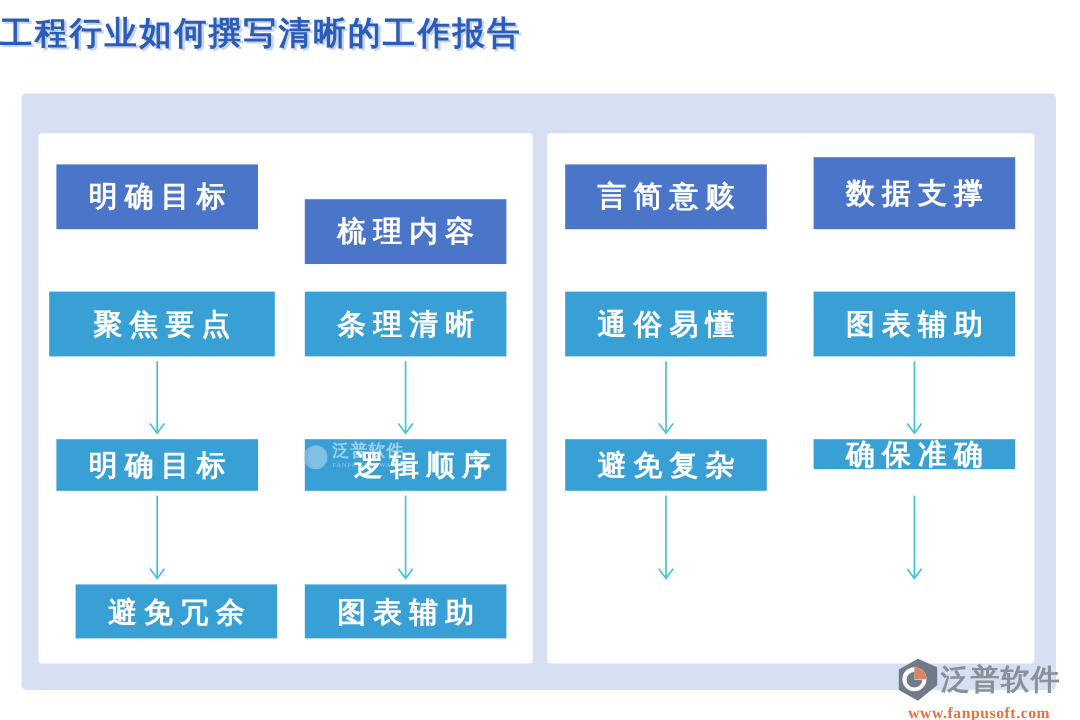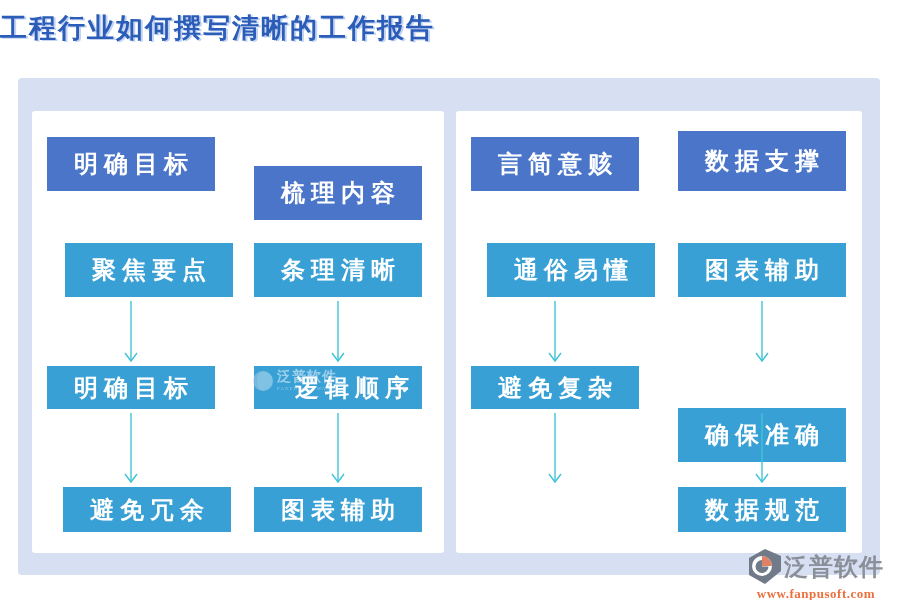--- a/index.html
+++ b/index.html
@@ -62,21 +62,21 @@
 </head>
 <body>
 
 <div class="stage" style="--title-color: #2b5cb8; --canvas-bg: #d7dff2; --panel-bg: #ffffff; --header-box: #4a75c8; --step-box: #38a0d4; --logo-text: #8a8f99; --logo-url: #ec6f3d;">
 
   <div class="page-title">工程行业如何撰写清晰的工作报告</div>
 
   <div class="canvas">
     <div class="panel left">
         <div class="flow-box header" style="left: 15px; top: 26px; width: 168px; height: 54px;">明确目标</div>
-        <div class="flow-box step" style="left: 33px; top: 132px; width: 168px; height: 54px;">聚焦要点</div>
+        <div class="flow-box step" style="left: 9px; top: 132px; width: 188px; height: 54px;">聚焦要点</div>
         <div class="flow-box step" style="left: 15px; top: 255px; width: 168px; height: 43px;">明确目标</div>
         <div class="flow-box step" style="left: 15px; top: 376px; width: 168px; height: 45px; margin-left: 16px;">避免冗余</div>
         <svg class="arrow-svg" width="16" height="61" style="left: 91px; top: 190px;">
           <line x1="8" y1="0" x2="8" y2="59" stroke="#3fc3d6" stroke-width="1.4"></line>
           <polyline points="2,52 8,60 14,52" fill="none" stroke="#3fc3d6" stroke-width="1.4"></polyline>
         </svg>
         <svg class="arrow-svg" width="16" height="70" style="left: 91px; top: 302px;">
           <line x1="8" y1="0" x2="8" y2="68" stroke="#3fc3d6" stroke-width="1.4"></line>
           <polyline points="2,61 8,69 14,61" fill="none" stroke="#3fc3d6" stroke-width="1.4"></polyline>
         </svg>
@@ -88,34 +88,33 @@
           <line x1="8" y1="0" x2="8" y2="59" stroke="#3fc3d6" stroke-width="1.4"></line>
           <polyline points="2,52 8,60 14,52" fill="none" stroke="#3fc3d6" stroke-width="1.4"></polyline>
         </svg>
         <svg class="arrow-svg" width="16" height="70" style="left: 298px; top: 302px;">
           <line x1="8" y1="0" x2="8" y2="68" stroke="#3fc3d6" stroke-width="1.4"></line>
           <polyline points="2,61 8,69 14,61" fill="none" stroke="#3fc3d6" stroke-width="1.4"></polyline>
         </svg>
       </div>
     <div class="panel right">
         <div class="flow-box header" style="left: 15px; top: 26px; width: 168px; height: 54px;">言简意赅</div>
-        <div class="flow-box step" style="left: 15px; top: 132px; width: 168px; height: 54px; margin-left: 16px;">通俗易懂</div>
+        <div class="flow-box step" style="left: 15px; top: 132px; width: 168px; height: 54px;">通俗易懂</div>
         <div class="flow-box step" style="left: 15px; top: 255px; width: 168px; height: 43px;">避免复杂</div>
         <svg class="arrow-svg" width="16" height="61" style="left: 91px; top: 190px;">
           <line x1="8" y1="0" x2="8" y2="59" stroke="#3fc3d6" stroke-width="1.4"></line>
           <polyline points="2,52 8,60 14,52" fill="none" stroke="#3fc3d6" stroke-width="1.4"></polyline>
         </svg>
         <svg class="arrow-svg" width="16" height="70" style="left: 91px; top: 302px;">
           <line x1="8" y1="0" x2="8" y2="68" stroke="#3fc3d6" stroke-width="1.4"></line>
           <polyline points="2,61 8,69 14,61" fill="none" stroke="#3fc3d6" stroke-width="1.4"></polyline>
         </svg>
         <div class="flow-box header" style="left: 222px; top: 20px; width: 168px; height: 60px;">数据支撑</div>
         <div class="flow-box step" style="left: 222px; top: 132px; width: 168px; height: 54px;">图表辅助</div>
-        <div class="flow-box step" style="left: 222px; top: 255px; width: 168px; height: 54px; margin-top: 42px;">确保准确</div>
-        <div class="flow-box step" style="left: 222px; top: 376px; width: 168px; height: 45px;">数据规范</div>
+        <div class="flow-box step" style="left: 222px; top: 255px; width: 168px; height: 25px;">确保准确</div>
         <svg class="arrow-svg" width="16" height="61" style="left: 298px; top: 190px;">
           <line x1="8" y1="0" x2="8" y2="59" stroke="#3fc3d6" stroke-width="1.4"></line>
           <polyline points="2,52 8,60 14,52" fill="none" stroke="#3fc3d6" stroke-width="1.4"></polyline>
         </svg>
         <svg class="arrow-svg" width="16" height="70" style="left: 298px; top: 302px;">
           <line x1="8" y1="0" x2="8" y2="68" stroke="#3fc3d6" stroke-width="1.4"></line>
           <polyline points="2,61 8,69 14,61" fill="none" stroke="#3fc3d6" stroke-width="1.4"></polyline>
         </svg>
       </div>
   </div>

